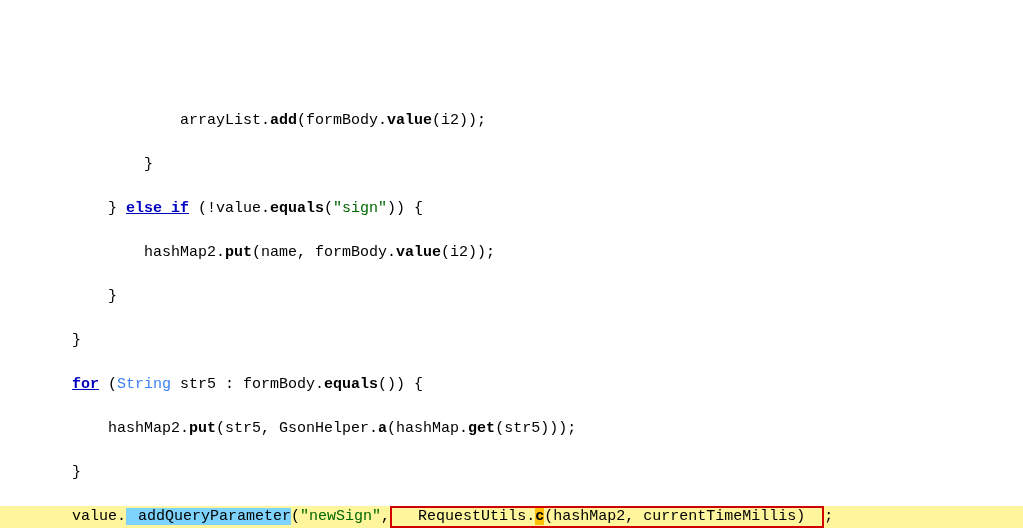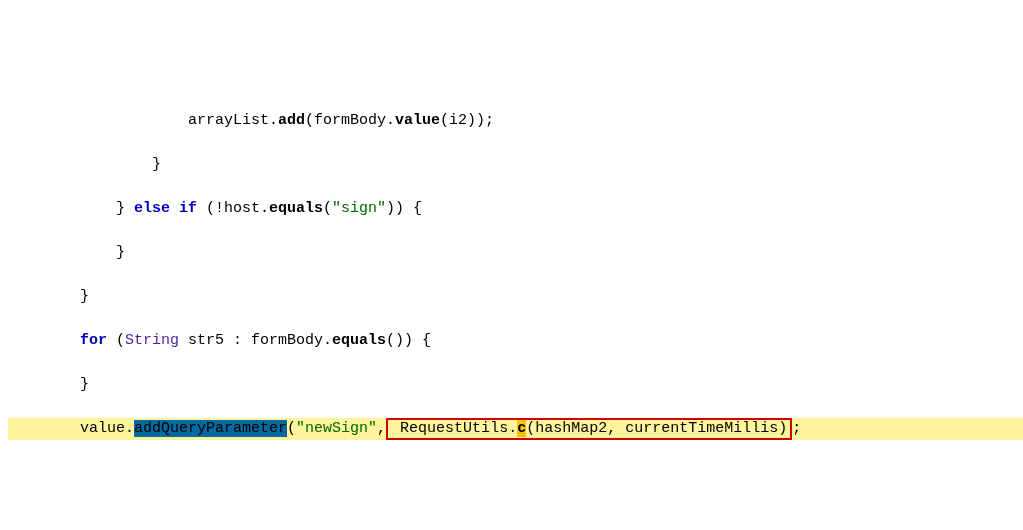--- a/index.html
+++ b/index.html
@@ -14,50 +14,51 @@
     width: 1023px;
     height: 530px;
   }
   .code-container {
     padding: 0;
     position: relative;
   }
   .line {
     height: 22px;
     padding-left: 0;
-    margin-left: 8px;
   }
   .hl-line {
     background: #fff59d;
   }
-  .kw { color: #0000c0; font-weight: bold; }
+  .kw { color: #0000c0; font-weight: bold; text-decoration: underline; }
   .str { color: #006600; }
   .method-bold { font-weight: bold; }
-  .type { color: #4c1d95; }
-  .hl-bg { background: #0369a1; }
+  .type { color: #3b82f6; }
+  .hl-bg { background: #7dd3fc; padding-left: 12px; }
   .hl-yellow { background: #ffc107; font-weight: bold; }
   .redbox {
     border: 2px solid #d00000;
-    padding: 0 3px;
+    padding: 0 17px;
     display: inline-block;
     line-height: 18px;
   }
 </style>
 </head>
 <body>
 
 
 
 <div class="code-container">
 <div class="line"><span>                    arrayList.</span><span class="method-bold">add</span><span>(formBody.</span><span class="method-bold">value</span><span>(i2));</span></div>
 <div class="line"><span>                }</span></div>
-<div class="line"><span>            } </span><span class="kw">else if</span><span> (!host.</span><span class="method-bold">equals</span><span>(</span><span class="str">"sign"</span><span>)) {</span></div>
+<div class="line"><span>            } </span><span class="kw">else if</span><span> (!value.</span><span class="method-bold">equals</span><span>(</span><span class="str">"sign"</span><span>)) {</span></div>
+<div class="line"><span>                hashMap2.</span><span class="method-bold">put</span><span>(name, formBody.</span><span class="method-bold">value</span><span>(i2));</span></div>
 <div class="line"><span>            }</span></div>
 <div class="line"><span>        }</span></div>
 <div class="line"><span>        </span><span class="kw">for</span><span> (</span><span class="type">String</span><span> str5 : formBody.</span><span class="method-bold">equals</span><span>()) {</span></div>
+<div class="line"><span>            hashMap2.</span><span class="method-bold">put</span><span>(str5, GsonHelper.</span><span class="method-bold">a</span><span>(hashMap.</span><span class="method-bold">get</span><span>(str5)));</span></div>
 <div class="line"><span>        }</span></div>
 <div class="line hl-line"><span>        value.</span><span class="hl-bg">addQueryParameter</span><span>(</span><span class="str">"newSign"</span><span>,</span><span class="redbox"><span> RequestUtils.</span><span class="hl-yellow">c</span><span>(hashMap2, currentTimeMillis)</span></span><span>;</span></div>
 
 
 
 
 
 
 
 

